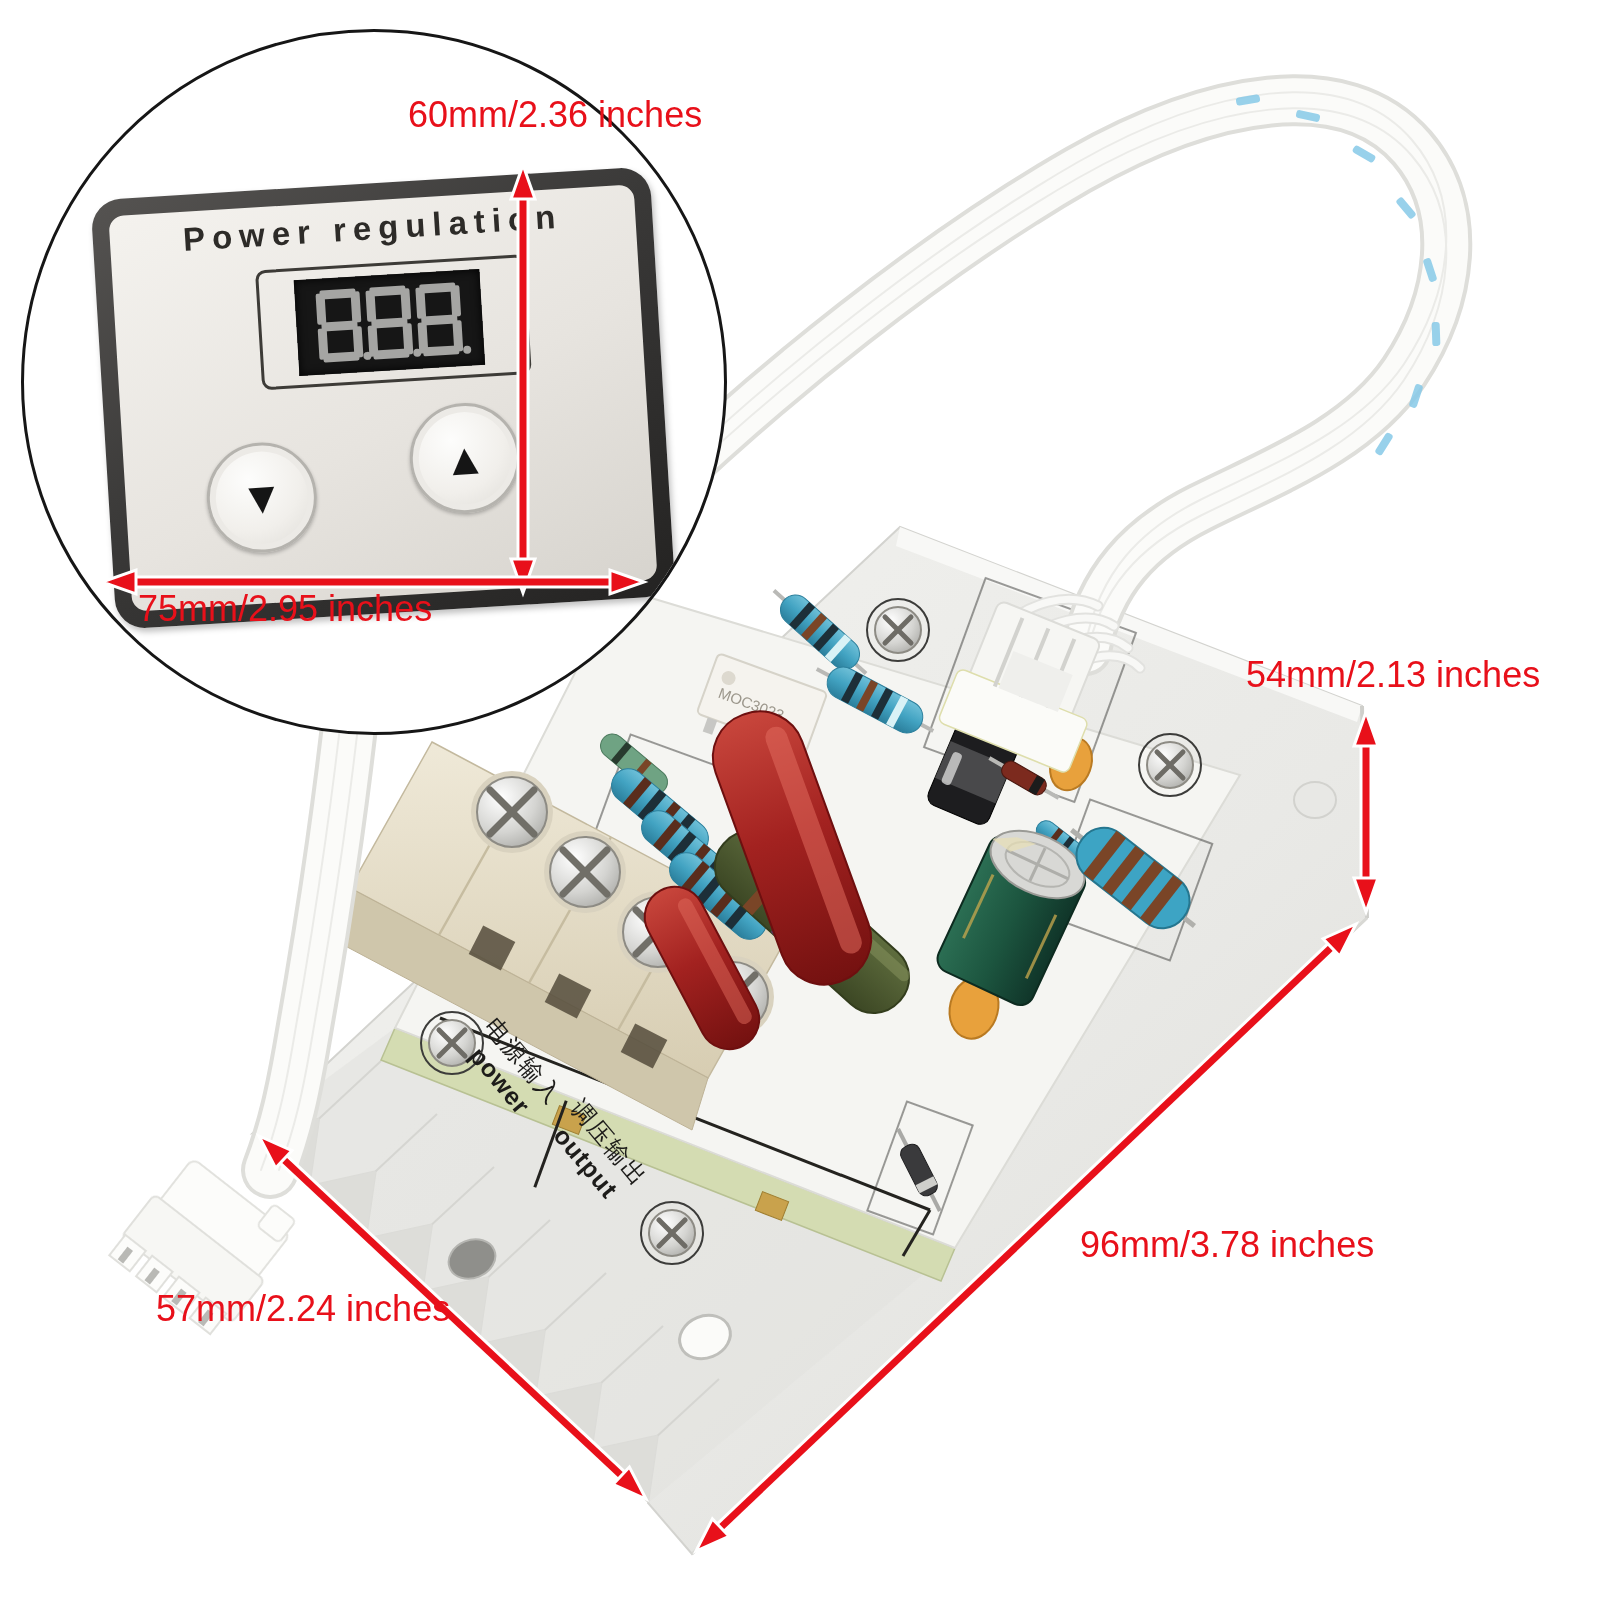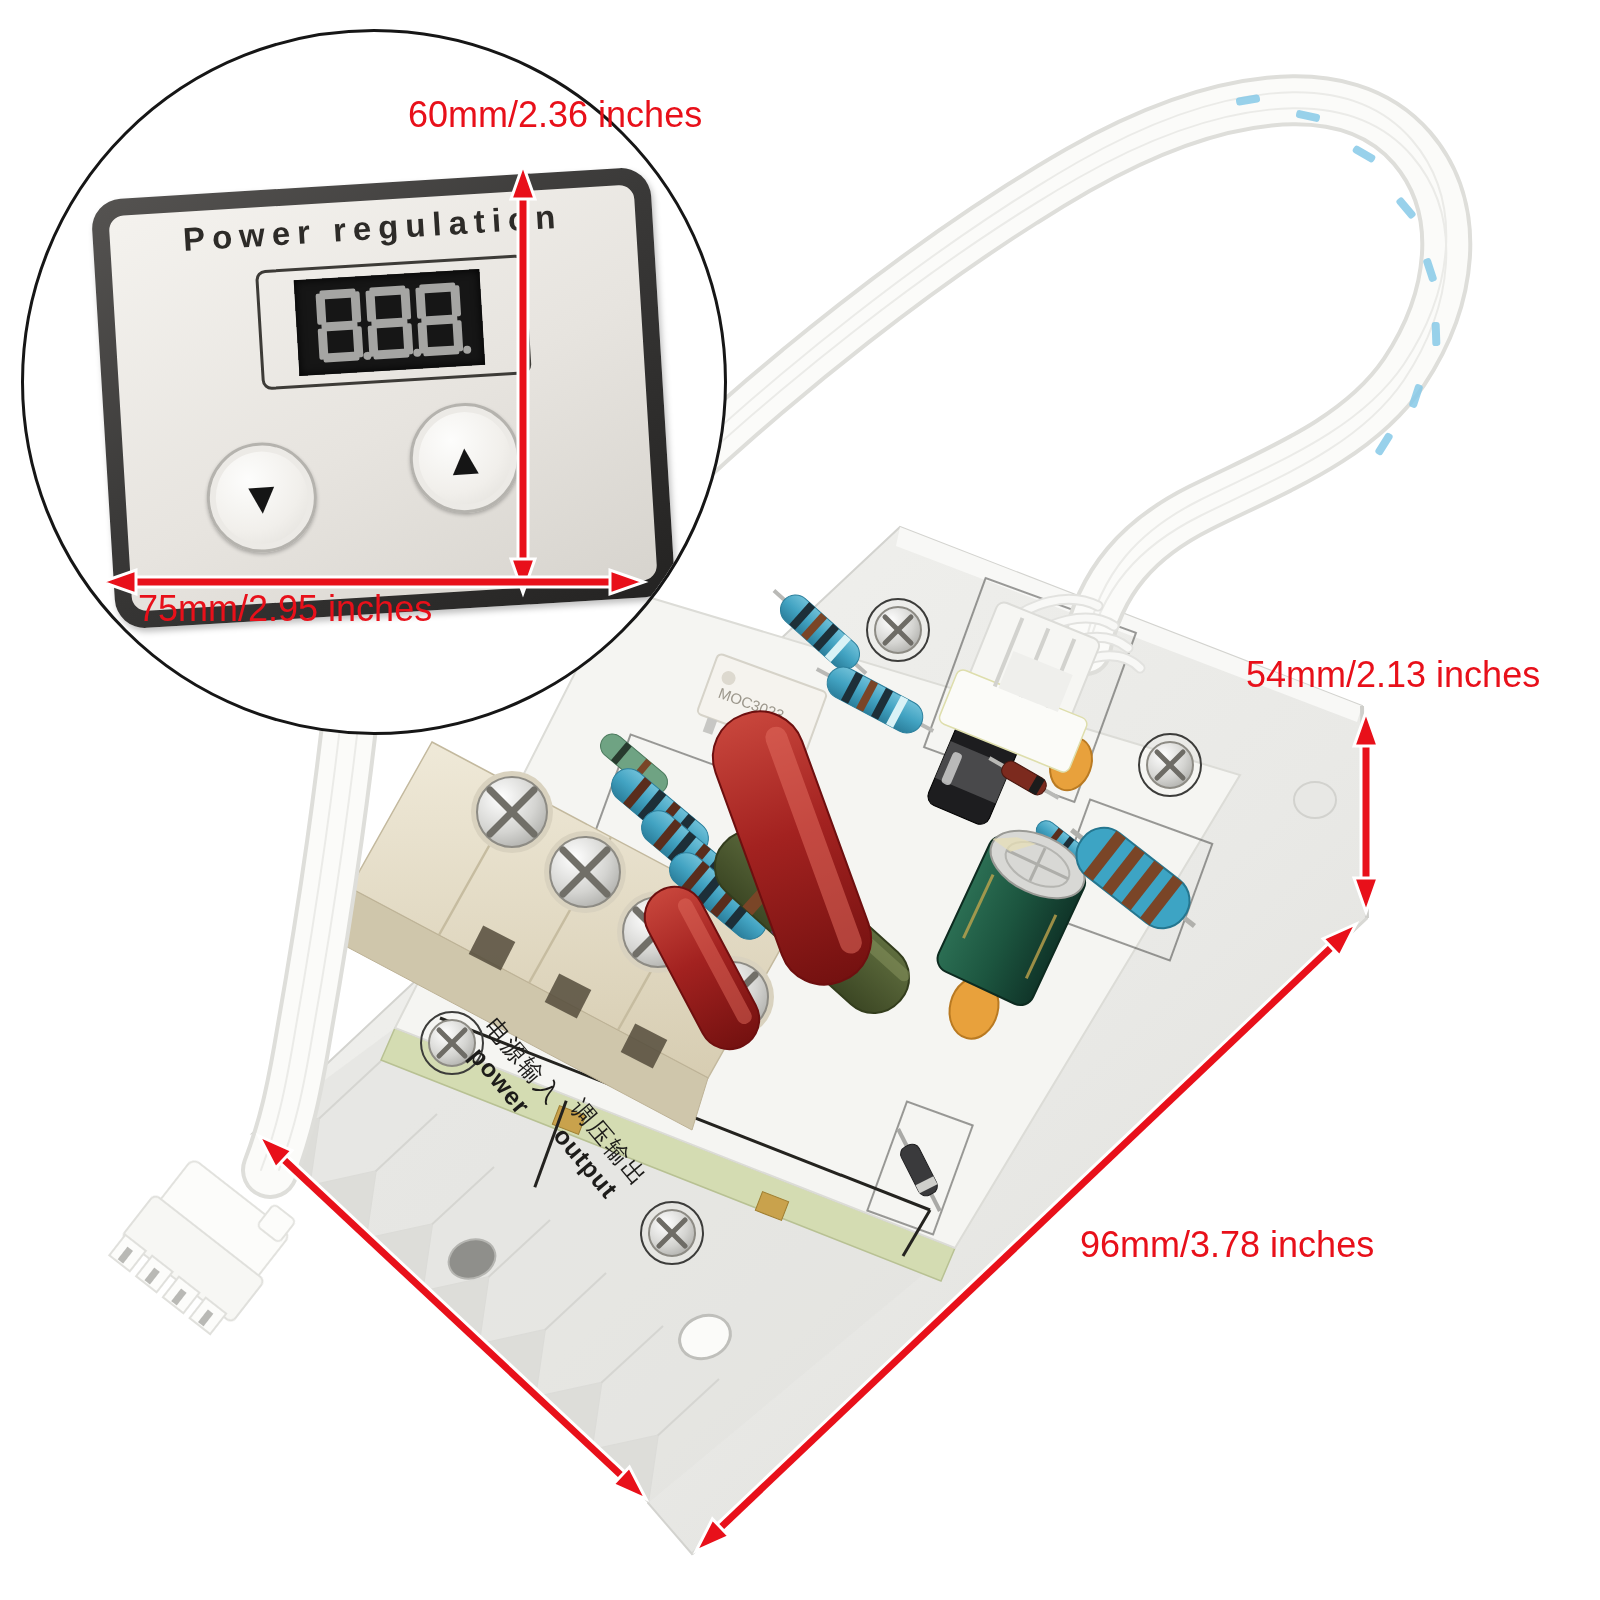--- a/index.html
+++ b/index.html
@@ -534,13 +534,14 @@
       <line class="core" stroke-width="7" x1="281" y1="1157" x2="624" y2="1478"></line>
       <polygon class="ahead" points="259,1136 292,1150.6 275.6,1168"></polygon>
       <polygon class="ahead" points="646,1499 613,1484.4 629.4,1467"></polygon>
     </g>
   </svg>
 
   <div class="dim-label" style="left:408px;top:96px;">60mm/2.36 inches</div>
   <div class="dim-label" style="left:138px;top:590px;text-align:center;">75mm/2.95 inches</div>
   <div class="dim-label" style="left:1202px;top:656px;margin-left:44px;">54mm/2.13 inches</div>
   <div class="dim-label" style="left:1048px;top:1226px;margin-left:32px;">96mm/3.78 inches</div>
+  <div class="dim-label" style="left:156px;top:1290px;">57mm/2.24 inches</div>
 </div>
 
 </body></html>

